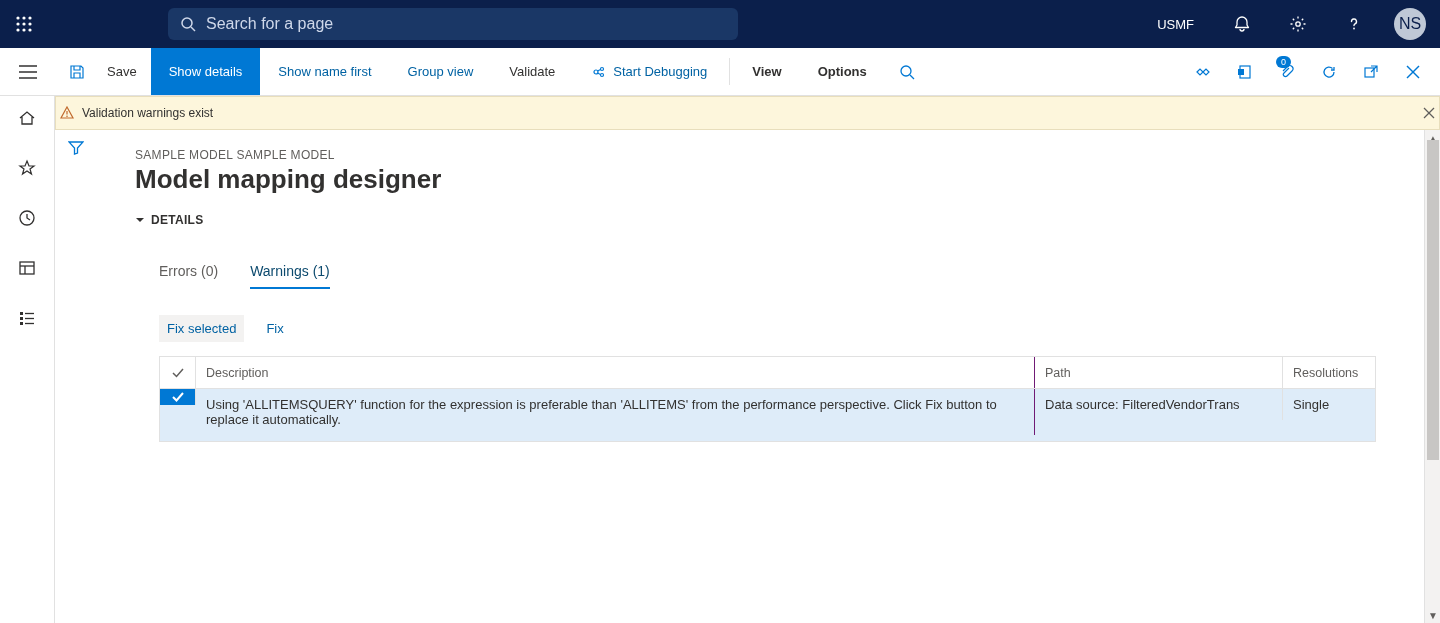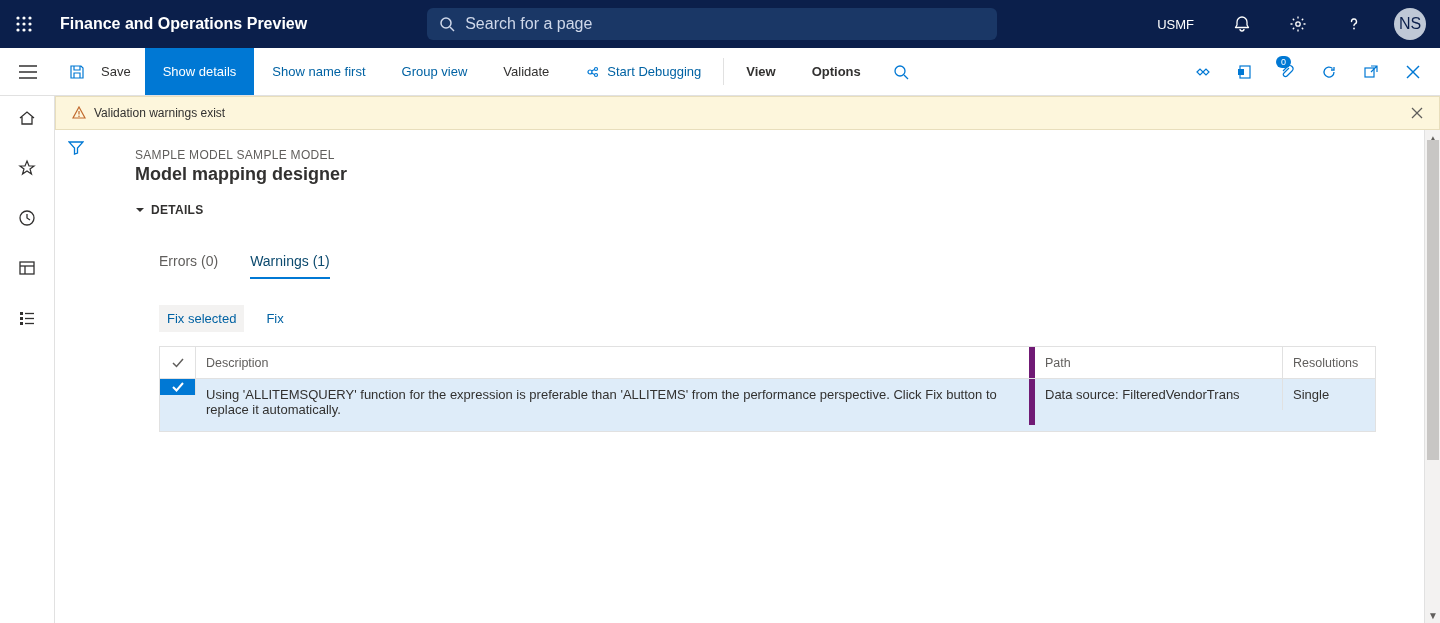--- a/index.html
+++ b/index.html
@@ -76,21 +76,21 @@
     width: 55px;
     display: flex;
     align-items: center;
     justify-content: center;
   }
   .actionbar .save-btn {
     display: flex;
     align-items: center;
     padding: 0 14px;
     color: #323130;
-    gap: 16px;
+    gap: 22px;
     font-size: 13px;
   }
   .actionbar .tab {
     display: flex; align-items: center;
     padding: 0 18px;
     font-size: 13px;
     color: #0062a3;
   }
   .actionbar .tab.active {
     background: #0078d4;
@@ -126,21 +126,21 @@
   }
 
   
   .warnbar {
     margin-left: 55px;
     height: 34px;
     background: #fdf6dc;
     border: 1px solid #e8debc;
     display: flex;
     align-items: center;
-    padding: 0 16px;
+    padding: 0 4px;
     font-size: 12px;
     color: #323130;
   }
   .warnbar .close {
     margin-left: auto;
     font-size: 16px;
     color: #605e5c;
   }
 
   
@@ -177,21 +177,21 @@
     padding: 18px 24px 0 38px;
     position: relative;
     overflow: hidden;
   }
   .breadcrumb {
     font-size: 12px;
     color: #605e5c;
     letter-spacing: 0.3px;
   }
   .page-title {
-    font-size: 18px;
+    font-size: 26px;
     font-weight: 600;
     color: #323130;
     margin-top: 2px;
   }
   .section-head {
     display: flex; align-items: center;
     margin-top: 18px;
     font-size: 12px;
     font-weight: 700;
     color: #323130;
@@ -237,21 +237,21 @@
   .grid .hdr {
     display: flex;
     background: #fff;
     border-bottom: 1px solid #e1e1e1;
     font-size: 12.5px;
     color: #605e5c;
     height: 32px;
     align-items: center;
   }
   .grid .cell-check { width: 36px; display:flex; align-items:center; justify-content:center; border-right:1px solid #e1e1e1; height:100%; }
-  .grid .cell-desc { flex: 1; padding: 0 10px; border-right:6px solid #701a75; height:100%; display:flex; align-items:center;}
+  .grid .cell-desc { flex: 1; padding: 0 10px; border-right:1px solid #701a75; height:100%; display:flex; align-items:center;}
   .grid .cell-path { width: 248px; padding: 0 10px; border-right:1px solid #e1e1e1; height:100%; display:flex; align-items:center;}
   .grid .cell-res  { width: 92px; padding: 0 10px; height:100%; display:flex; align-items:center;}
 
   .grid .row {
     display: flex;
     background: #deecf9;
     font-size: 13px;
     color: #323130;
     min-height: 52px;
     align-items: stretch;
@@ -305,21 +305,20 @@
           <circle cx="14" cy="2" r="1.6"></circle>
           <circle cx="2" cy="8" r="1.6"></circle>
           <circle cx="8" cy="8" r="1.6"></circle>
           <circle cx="14" cy="8" r="1.6"></circle>
           <circle cx="2" cy="14" r="1.6"></circle>
           <circle cx="8" cy="14" r="1.6"></circle>
           <circle cx="14" cy="14" r="1.6"></circle>
         </g>
       </svg>
   </div>
-  <div class="app-title">Finance and Operations Preview</div>
   <div class="searchbox">
     <svg width="16" height="16" viewBox="0 0 16 16">
         <circle cx="7" cy="7" r="5" stroke="#cfd8ea" stroke-width="1.5" fill="none"></circle>
         <line x1="11" y1="11" x2="15" y2="15" stroke="#cfd8ea" stroke-width="1.5"></line>
       </svg>
     <span>Search for a page</span>
   </div>
   <div class="spacer"></div>
   <div class="right-items">
     <div class="company-code">USMF</div>

